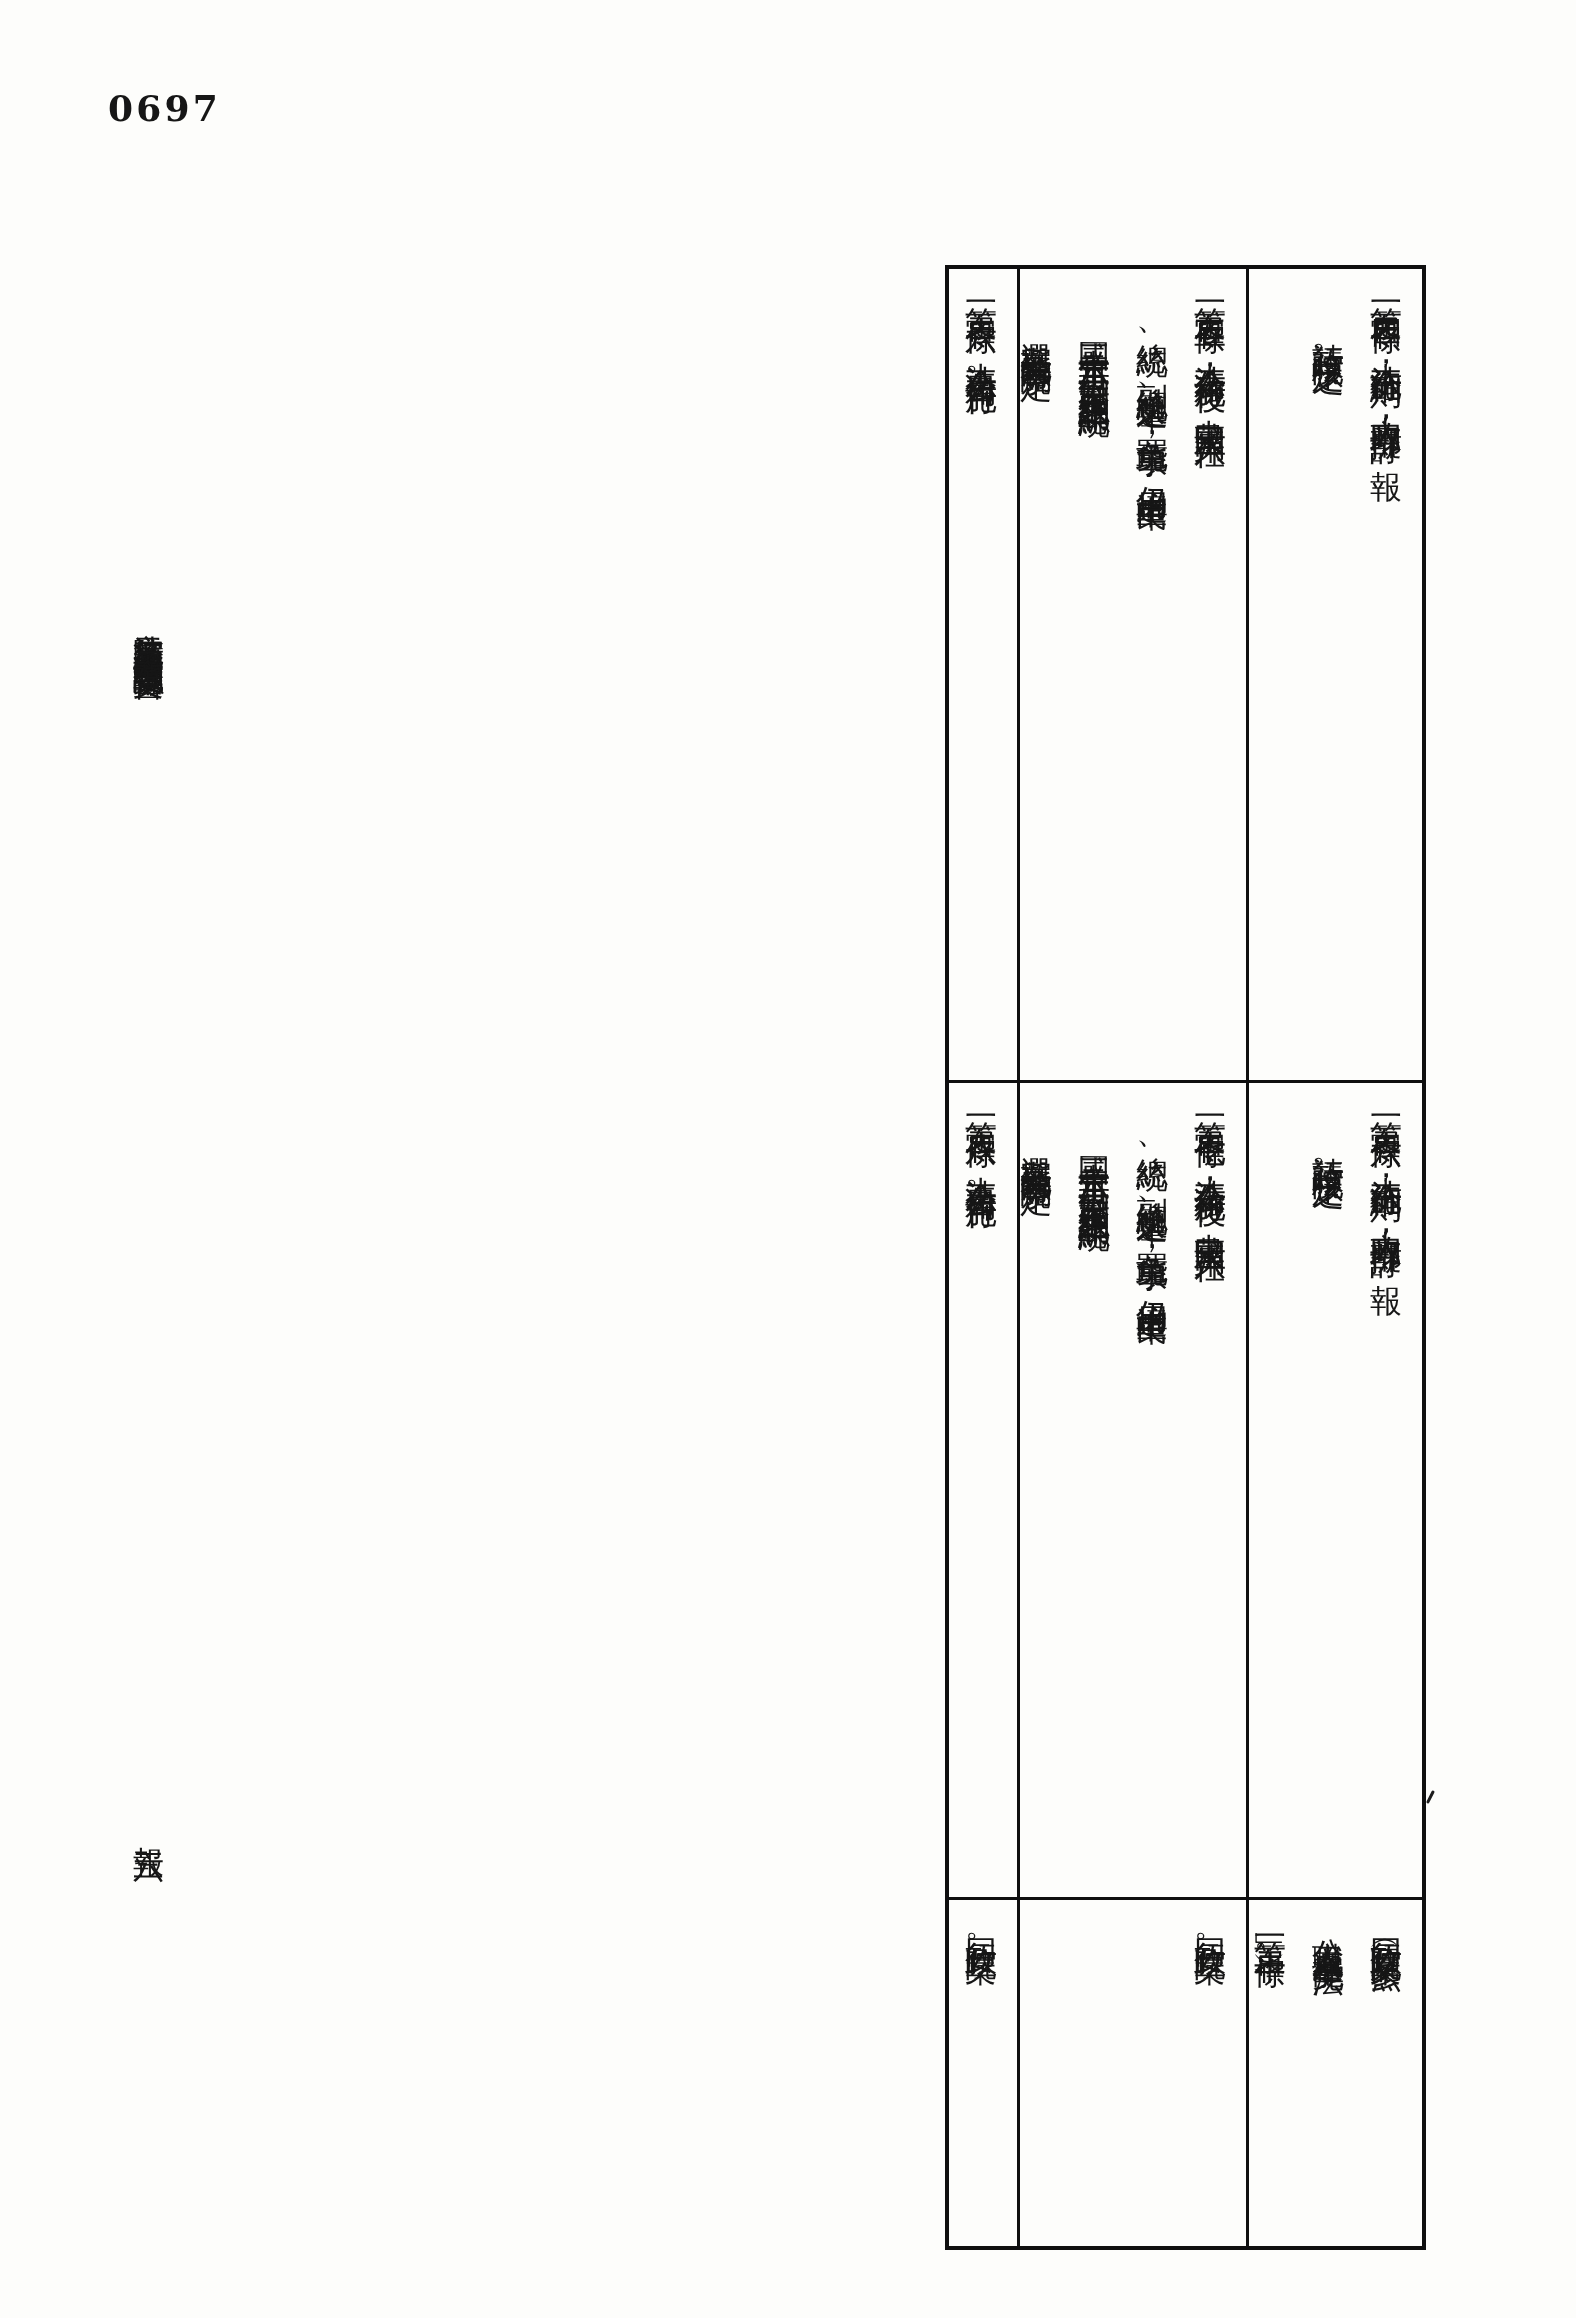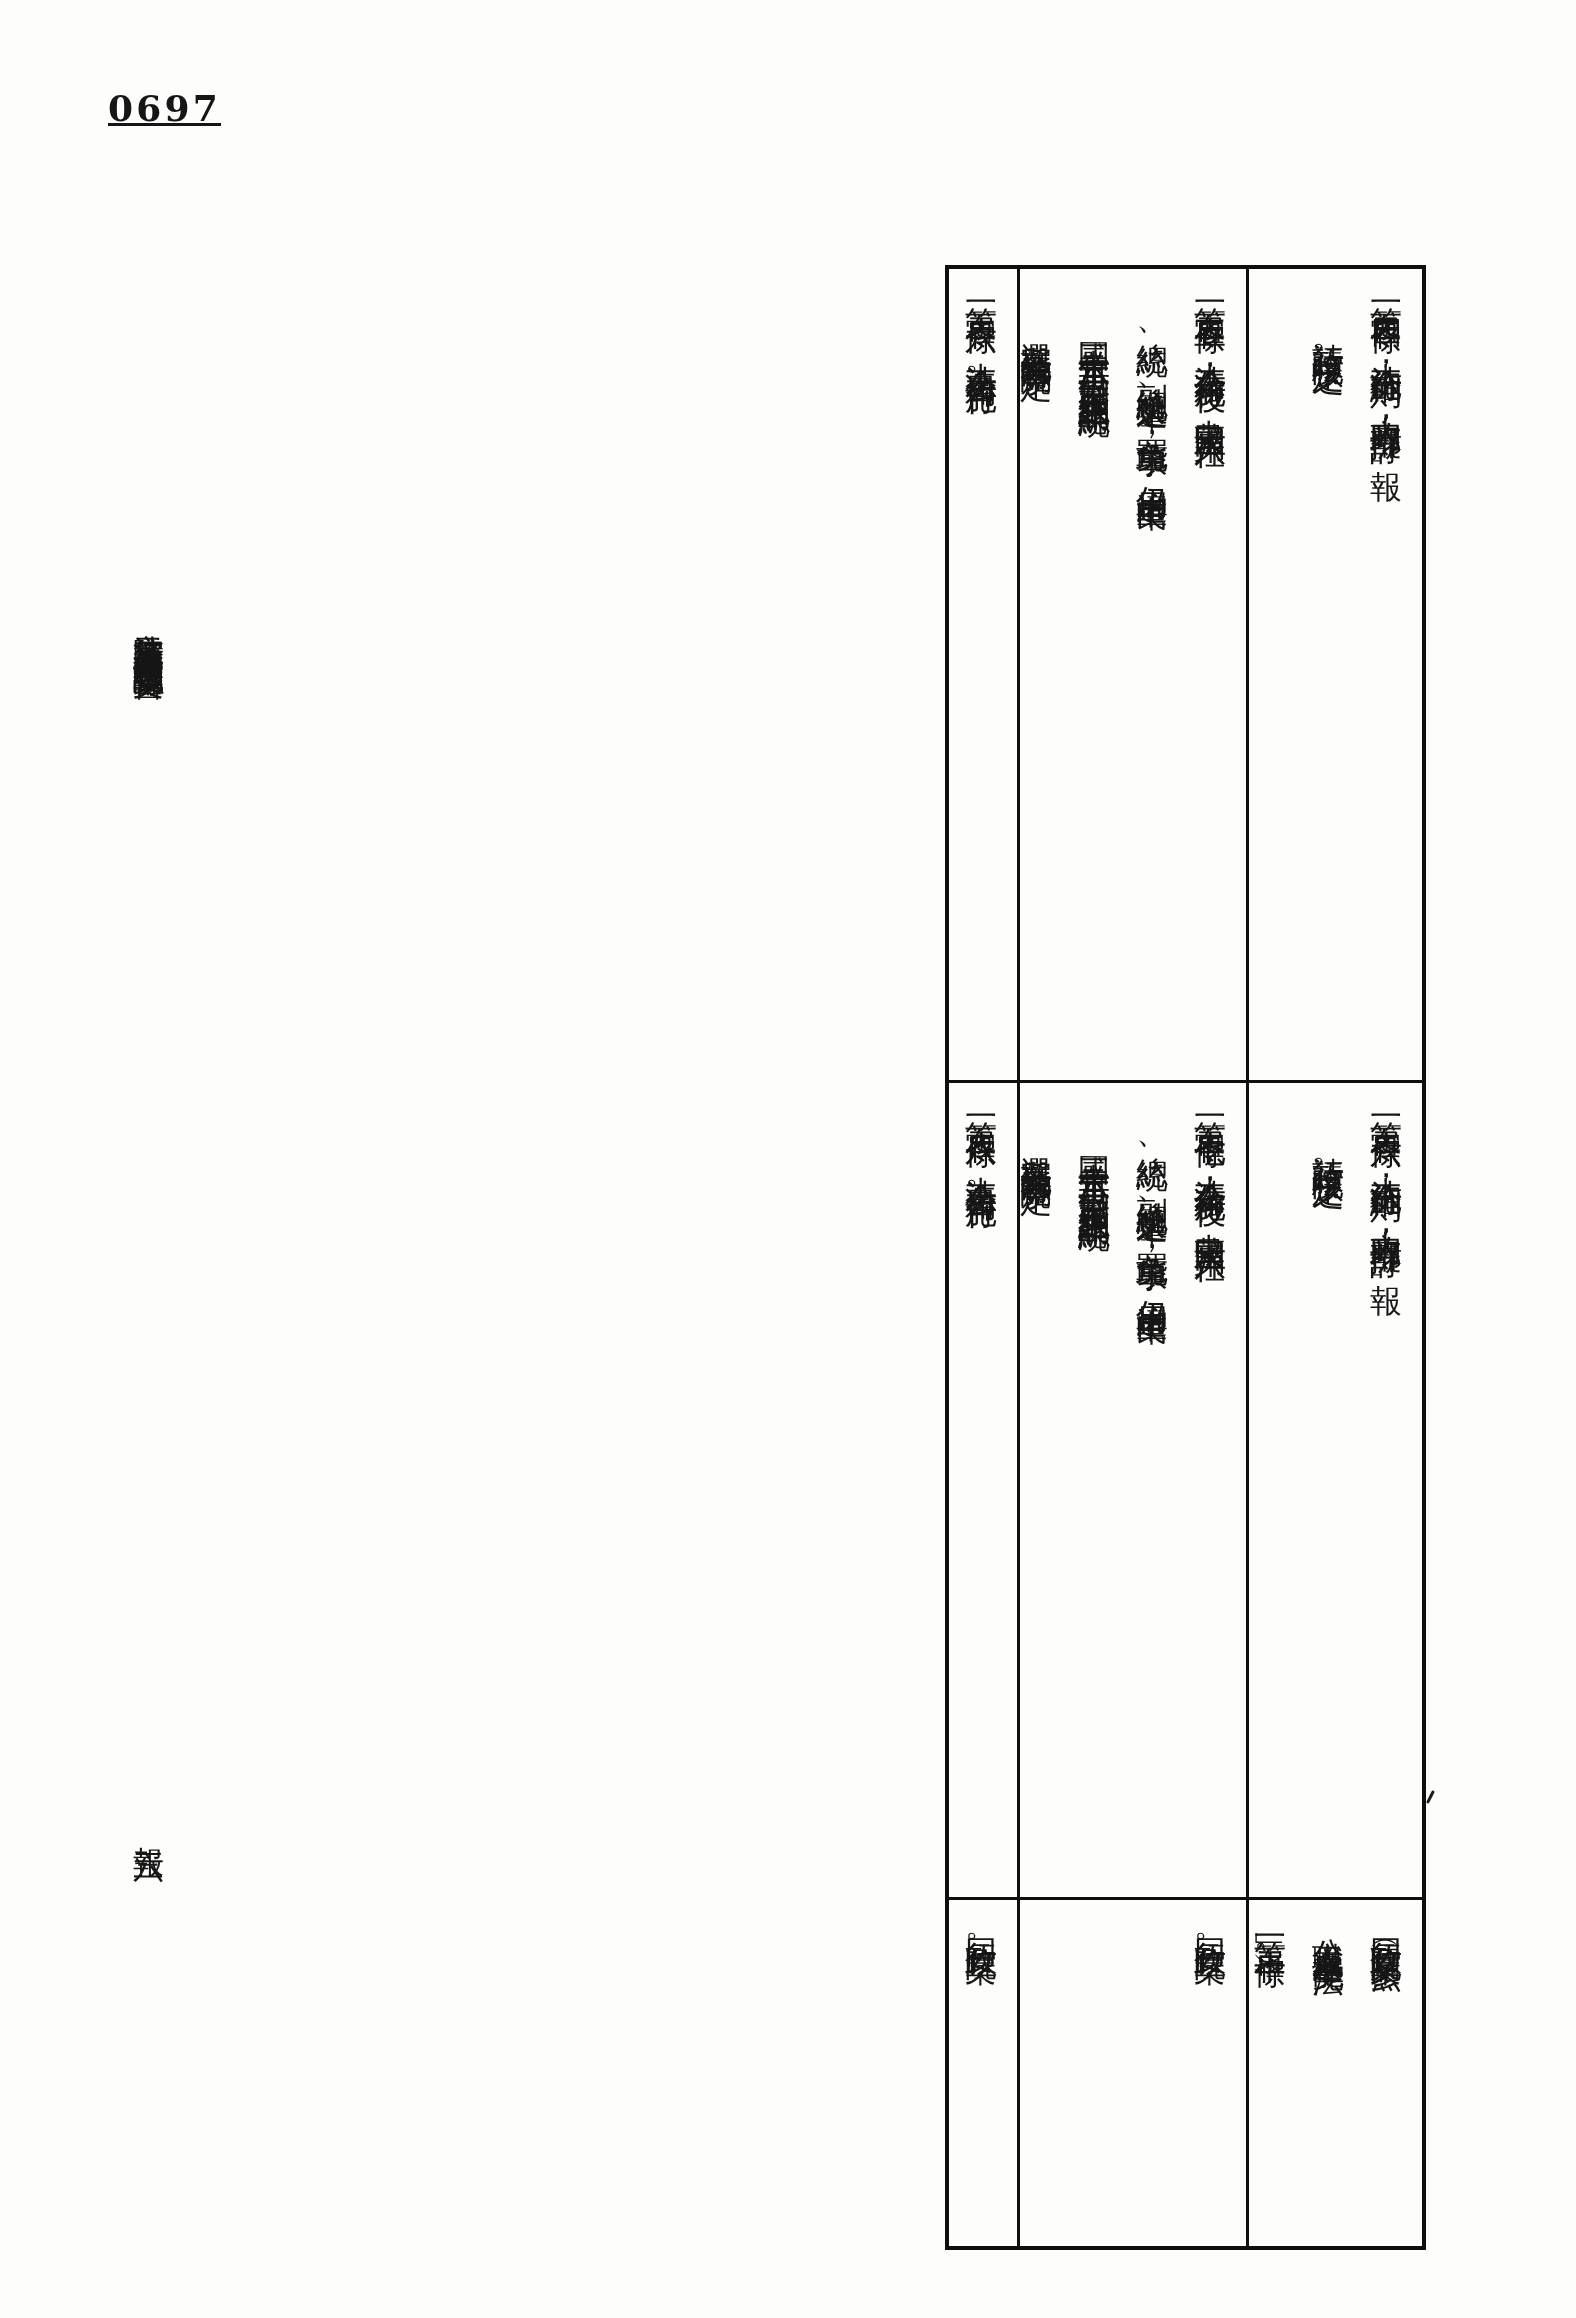--- a/index.html
+++ b/index.html
@@ -14,21 +14,20 @@
   .vtext{
     writing-mode:vertical-rl;
     text-orientation:upright;
     white-space:pre-line;
     font-kerning:none;
   }
   .page-number{
     position:absolute;left:108px;top:87px;
     font-size:36px;font-weight:600;letter-spacing:3.2px;
     font-family:"DejaVu Serif","Liberation Serif",serif;
-    text-decoration:underline;
   }
   .side-title{
     position:absolute;left:128px;top:609px;
     font-size:31px;letter-spacing:1.6px;height:809px;
   }
   .footer-label{
     position:absolute;left:128px;top:1822px;
     font-size:31px;letter-spacing:3.2px;height:129px;
   }
   .law-table{

